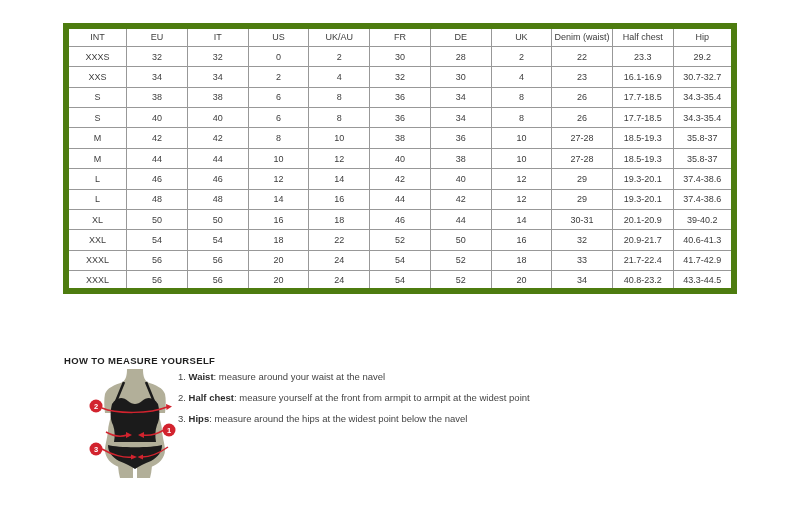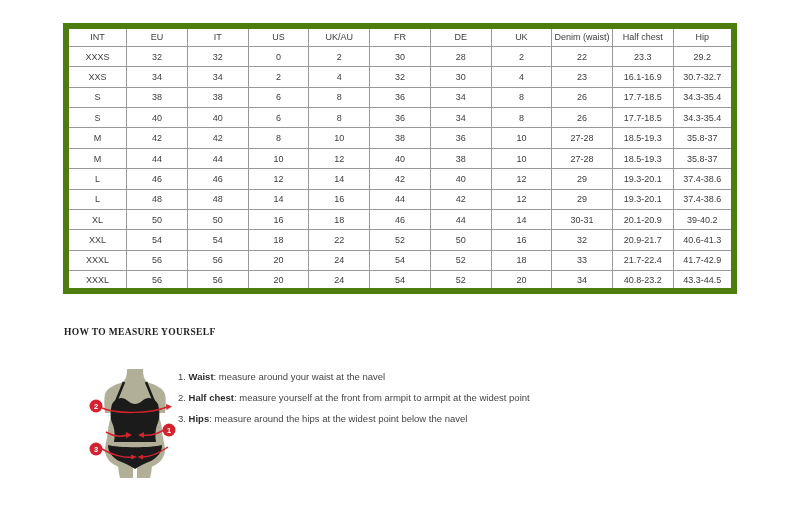--- a/index.html
+++ b/index.html
@@ -23,23 +23,23 @@
     font-size: 9px;
     font-weight: normal;
     color: #3c3c3c;
     text-align: center;
     vertical-align: middle;
     padding: 0 1px;
     white-space: nowrap;
     background: #ffffff;
   }
   .measure-heading {
-    position: absolute; left: 64px; top: 327px;
+    position: absolute; left: 64px; top: 355px;
     font-size: 9.5px; font-weight: bold;
-    color: #1f1f1f; letter-spacing: 0.35px; font-family: Liberation Serif, serif;
+    color: #1f1f1f; letter-spacing: 0.35px;
   }
   .mannequin-figure {
     position: absolute; left: 82px; top: 368px;
     width: 105px; height: 115px;
   }
   .instructions {
     position: absolute; left: 178px; top: 371px;
     font-size: 9.5px; color: #454545;
   }
   .instruction-item { height: 12px; margin-bottom: 9px; white-space: nowrap; }

